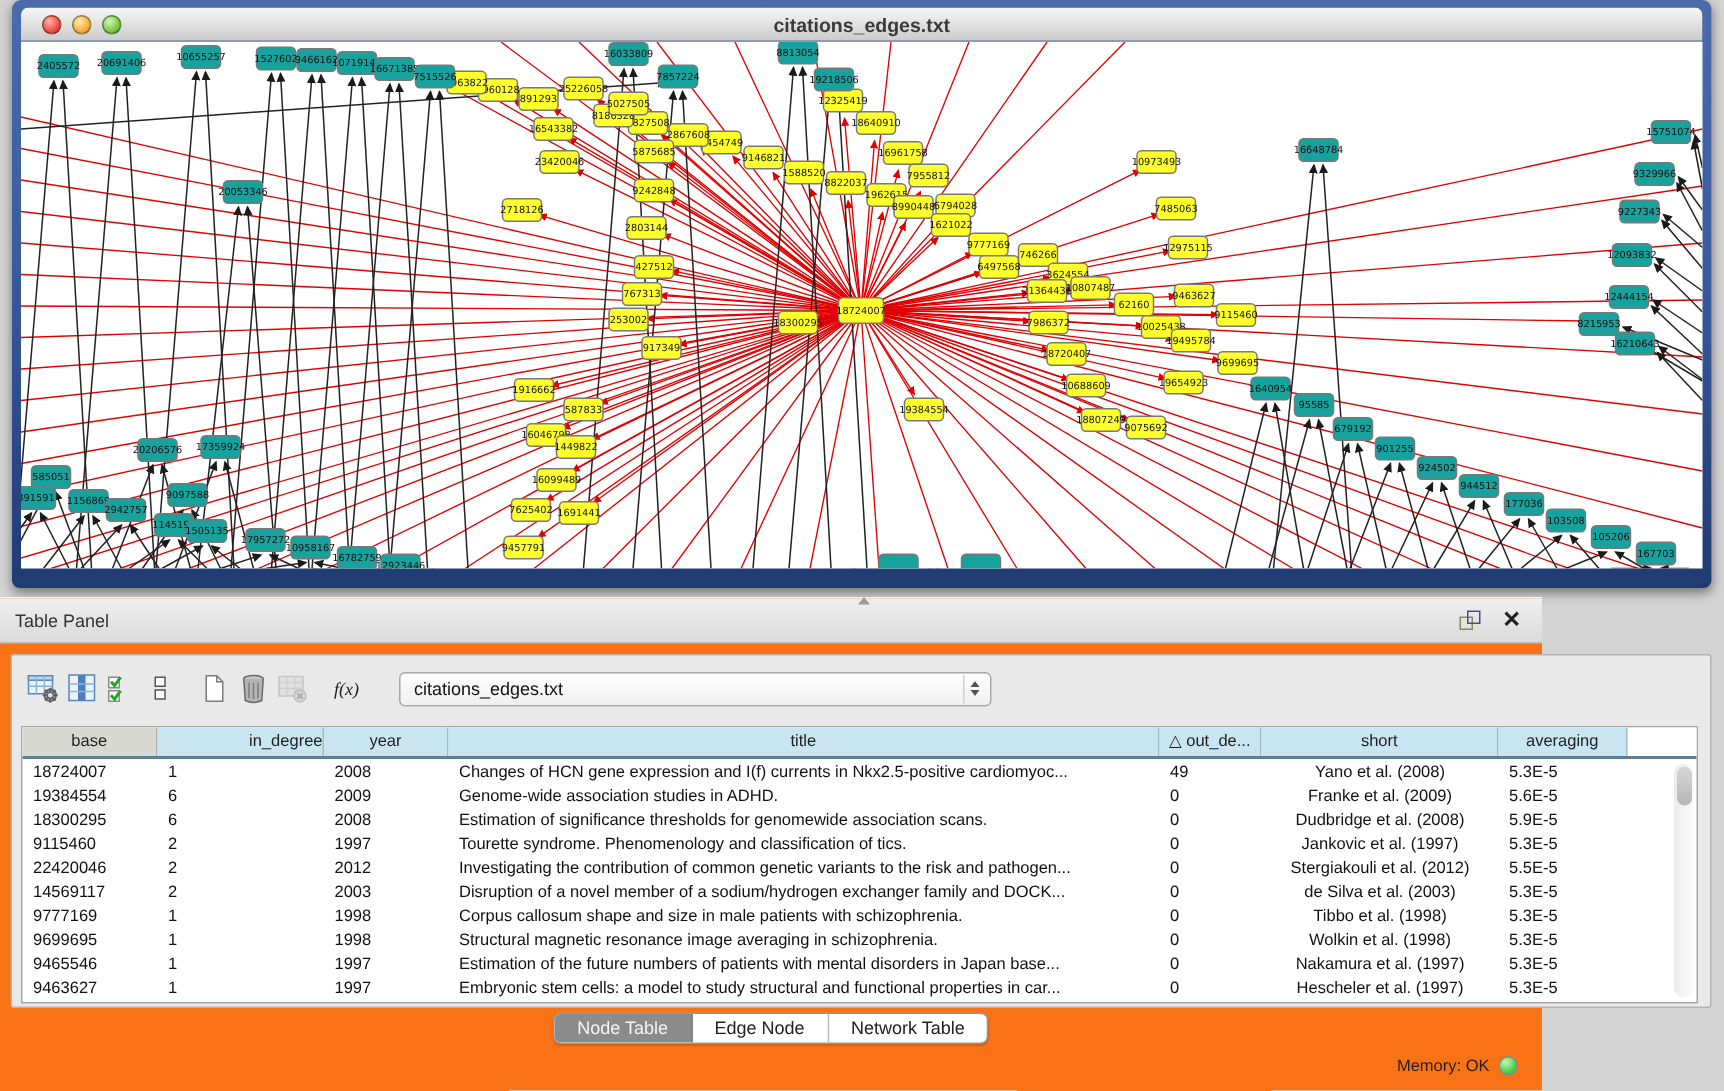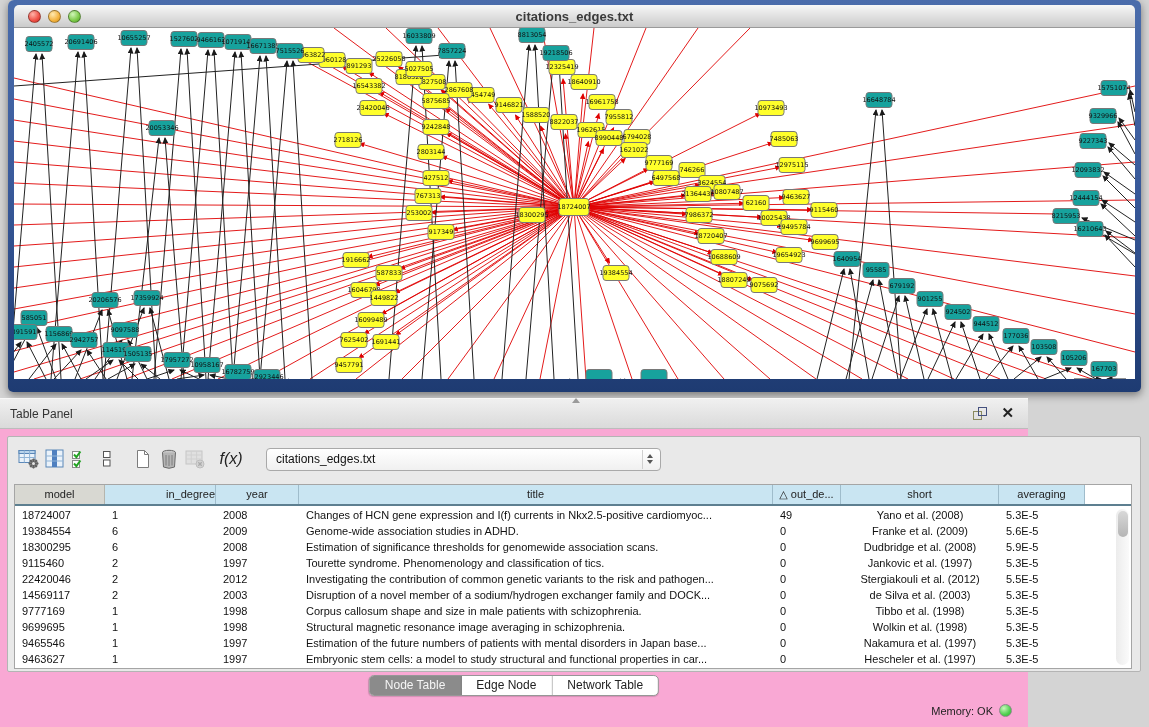--- a/index.html
+++ b/index.html
@@ -23,39 +23,39 @@
   .light { width:13px; height:13px; border-radius:50%; border:1px solid rgba(0,0,0,.35); }
   .light.red    { background:radial-gradient(circle at 35% 30%, #ffb3a8, #ee5046 60%, #c22e26); }
   .light.yellow { background:radial-gradient(circle at 35% 30%, #ffe9b0, #f3b23e 60%, #cd8f1e); }
   .light.green  { background:radial-gradient(circle at 35% 30%, #d0f5b8, #7cc948 60%, #4d9e2b); }
   .wtitle { text-align:center; line-height:23px; font-size:13px; font-weight:bold; color:#3a3a3a; }
   .canvas {
     position:absolute; left:6px; top:28px; right:6px; bottom:13px; background:#ffffff; overflow:hidden;
   }
   .canvas svg { display:block; }
   
-  #table-panel { position:absolute; left:0; top:398px; width:1028px; height:329px; background:#f9a8d4; }
+  #table-panel { position:absolute; left:0; top:398px; width:1028px; height:329px; background:#f97316; }
   .tp-header {
     position:absolute; left:0; top:0; width:100%; height:31px;
     background:linear-gradient(#f0f0f0,#dadada); border-top:1px solid #f8f8f8; border-bottom:1px solid #bcbcbc;
   }
   .grip { position:absolute; left:572px; top:-1px; width:0; height:0;
     border-left:4px solid transparent; border-right:4px solid transparent; border-bottom:5px solid #9a9a9a; }
   .tp-title { position:absolute; left:10px; top:0; line-height:31px; font-size:12px; color:#333; }
   .tp-float { position:absolute; right:40px; top:7px; cursor:pointer; }
   .tp-close { position:absolute; right:14px; top:5px; font-size:15px; font-weight:bold; color:#222; cursor:pointer; }
   .tp-body {
     position:absolute; left:7px; top:38px; width:1134px; height:236px;
     background:#e9e9e9; border:1px solid #b4b4b4; border-radius:2px;
   }
   .toolbar { position:absolute; left:8px; top:8px; height:28px; display:flex; align-items:center; }
   .tbtn { width:26px; height:26px; display:flex; align-items:center; justify-content:center;
           background:transparent; border:none; padding:0; cursor:pointer; }
   .tbtn.gap { margin-left:10px; }
-  .fx { font-family:Liberation Sans, sans-serif; font-style:italic; font-size:16px; color:#222; }
+  .fx { font-family:Liberation Serif, serif; font-style:italic; font-size:12px; color:#222; }
   .combo {
     position:relative; margin-left:22px; width:395px; height:23px;
     background:linear-gradient(#ffffff,#f0f0f0); border:1px solid #a9a9a9; border-radius:4px;
     font-size:12px; color:#111; line-height:21px; padding-left:9px; cursor:pointer;
   }
   .combo-arrows { position:absolute; right:4px; top:1px; width:14px; height:19px;
     border-left:1px solid #d0d0d0; display:flex; flex-direction:column; align-items:center; justify-content:center; }
   .combo-arrows i { width:0; height:0; border-left:3.5px solid transparent; border-right:3.5px solid transparent; display:block; }
   .combo-arrows .up { border-bottom:4px solid #555; margin-bottom:2px; }
   .combo-arrows .dn { border-top:4px solid #555; }
@@ -620,21 +620,21 @@
       <div class="combo">
         <span class="combo-val">citations_edges.txt</span>
         <span class="combo-arrows">
             <i class="up"></i>
             <i class="dn"></i>
           </span>
       </div>
     </div>
 
     <div class="table-area">
-      <div class="thead"><div class="th plain" style="width: 90px;">model</div><div class="th" style="width: 111px; text-align: right;">in_degree</div><div class="th" style="width: 83px;">year</div><div class="th" style="width: 474px;">title</div><div class="th" style="width: 68px;">△ out_de...</div><div class="th" style="width: 158px;">short</div><div class="th" style="width: 86px;">averaging</div></div>
+      <div class="thead"><div class="th plain" style="width: 90px;">base</div><div class="th" style="width: 111px; text-align: right;">in_degree</div><div class="th" style="width: 83px;">year</div><div class="th" style="width: 474px;">title</div><div class="th" style="width: 68px;">△ out_de...</div><div class="th" style="width: 158px;">short</div><div class="th" style="width: 86px;">averaging</div></div>
       <div class="tbody">
           <div class="tr"><div class="td" style="width: 90px;">18724007</div><div class="td" style="width: 111px;">1</div><div class="td" style="width: 83px;">2008</div><div class="td" style="width: 474px;">Changes of HCN gene expression and I(f) currents in Nkx2.5-positive cardiomyoc...</div><div class="td" style="width: 68px;">49</div><div class="td center" style="width: 158px;">Yano et al. (2008)</div><div class="td" style="width: 86px;">5.3E-5</div></div>
           <div class="tr"><div class="td" style="width: 90px;">19384554</div><div class="td" style="width: 111px;">6</div><div class="td" style="width: 83px;">2009</div><div class="td" style="width: 474px;">Genome-wide association studies in ADHD.</div><div class="td" style="width: 68px;">0</div><div class="td center" style="width: 158px;">Franke et al. (2009)</div><div class="td" style="width: 86px;">5.6E-5</div></div>
           <div class="tr"><div class="td" style="width: 90px;">18300295</div><div class="td" style="width: 111px;">6</div><div class="td" style="width: 83px;">2008</div><div class="td" style="width: 474px;">Estimation of significance thresholds for genomewide association scans.</div><div class="td" style="width: 68px;">0</div><div class="td center" style="width: 158px;">Dudbridge et al. (2008)</div><div class="td" style="width: 86px;">5.9E-5</div></div>
           <div class="tr"><div class="td" style="width: 90px;">9115460</div><div class="td" style="width: 111px;">2</div><div class="td" style="width: 83px;">1997</div><div class="td" style="width: 474px;">Tourette syndrome. Phenomenology and classification of tics.</div><div class="td" style="width: 68px;">0</div><div class="td center" style="width: 158px;">Jankovic et al. (1997)</div><div class="td" style="width: 86px;">5.3E-5</div></div>
           <div class="tr"><div class="td" style="width: 90px;">22420046</div><div class="td" style="width: 111px;">2</div><div class="td" style="width: 83px;">2012</div><div class="td" style="width: 474px;">Investigating the contribution of common genetic variants to the risk and pathogen...</div><div class="td" style="width: 68px;">0</div><div class="td center" style="width: 158px;">Stergiakouli et al. (2012)</div><div class="td" style="width: 86px;">5.5E-5</div></div>
           <div class="tr"><div class="td" style="width: 90px;">14569117</div><div class="td" style="width: 111px;">2</div><div class="td" style="width: 83px;">2003</div><div class="td" style="width: 474px;">Disruption of a novel member of a sodium/hydrogen exchanger family and DOCK...</div><div class="td" style="width: 68px;">0</div><div class="td center" style="width: 158px;">de Silva et al. (2003)</div><div class="td" style="width: 86px;">5.3E-5</div></div>
           <div class="tr"><div class="td" style="width: 90px;">9777169</div><div class="td" style="width: 111px;">1</div><div class="td" style="width: 83px;">1998</div><div class="td" style="width: 474px;">Corpus callosum shape and size in male patients with schizophrenia.</div><div class="td" style="width: 68px;">0</div><div class="td center" style="width: 158px;">Tibbo et al. (1998)</div><div class="td" style="width: 86px;">5.3E-5</div></div>
           <div class="tr"><div class="td" style="width: 90px;">9699695</div><div class="td" style="width: 111px;">1</div><div class="td" style="width: 83px;">1998</div><div class="td" style="width: 474px;">Structural magnetic resonance image averaging in schizophrenia.</div><div class="td" style="width: 68px;">0</div><div class="td center" style="width: 158px;">Wolkin et al. (1998)</div><div class="td" style="width: 86px;">5.3E-5</div></div>
           <div class="tr"><div class="td" style="width: 90px;">9465546</div><div class="td" style="width: 111px;">1</div><div class="td" style="width: 83px;">1997</div><div class="td" style="width: 474px;">Estimation of the future numbers of patients with mental disorders in Japan base...</div><div class="td" style="width: 68px;">0</div><div class="td center" style="width: 158px;">Nakamura et al. (1997)</div><div class="td" style="width: 86px;">5.3E-5</div></div>

